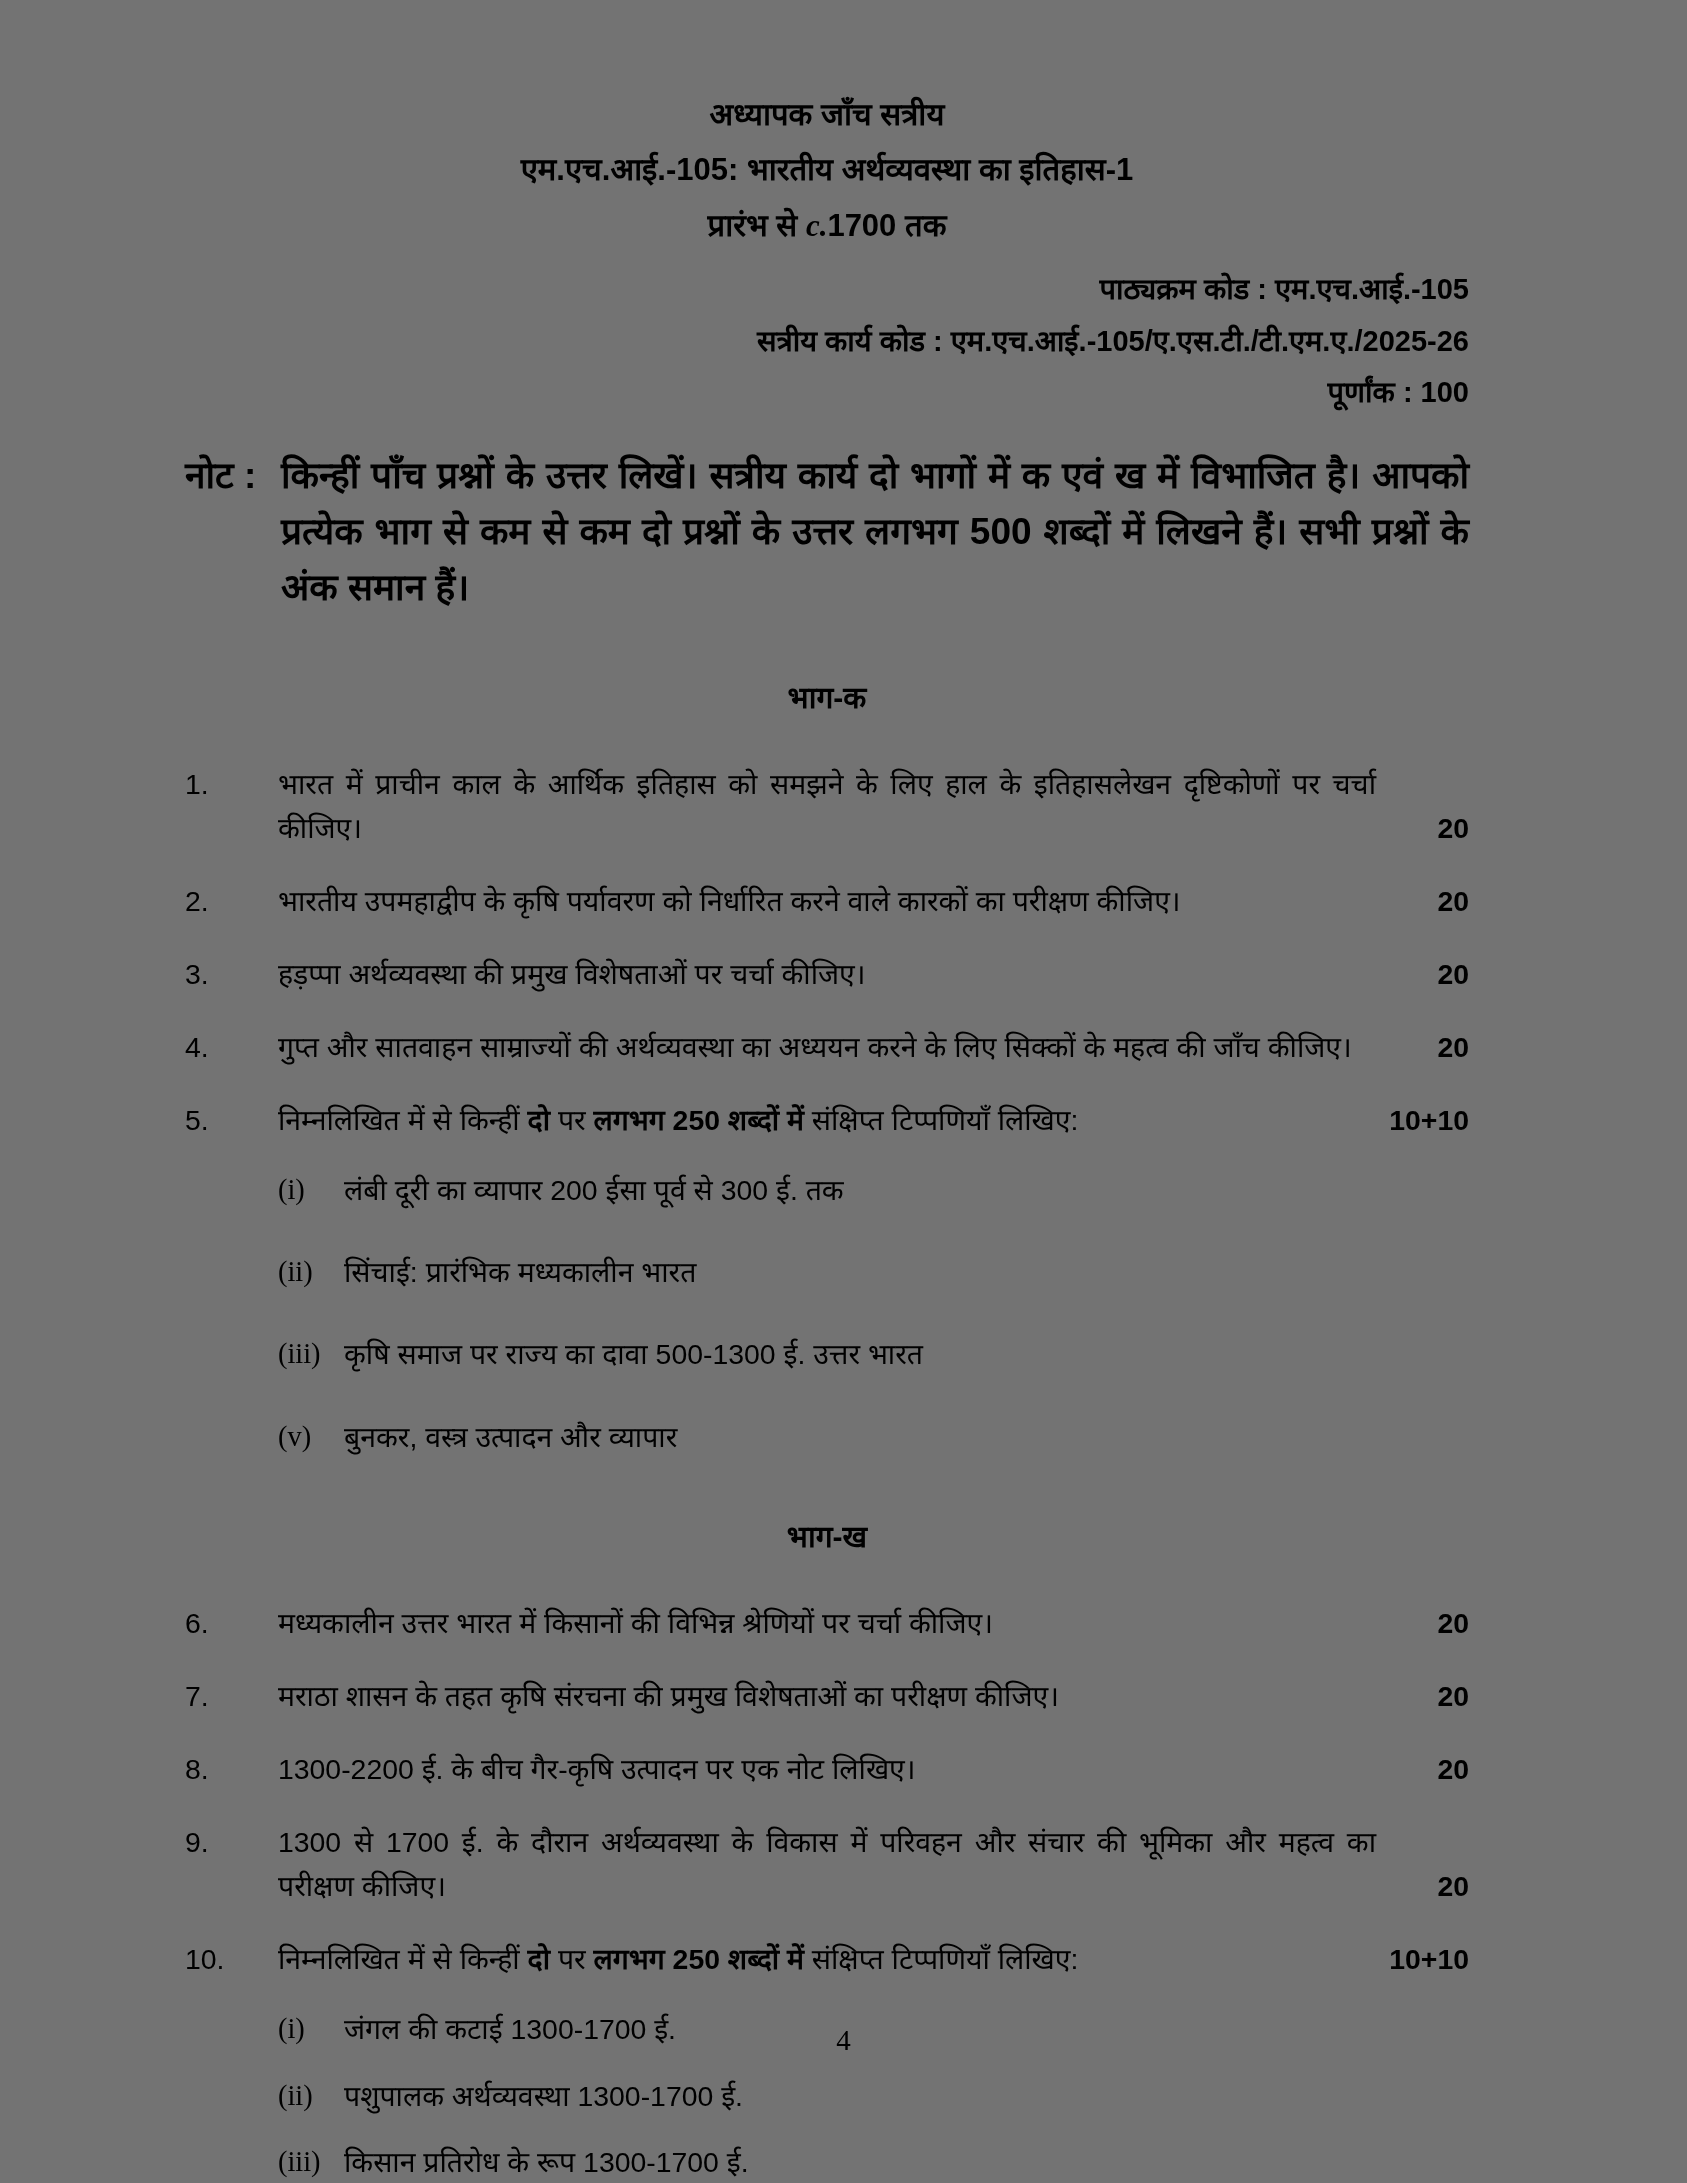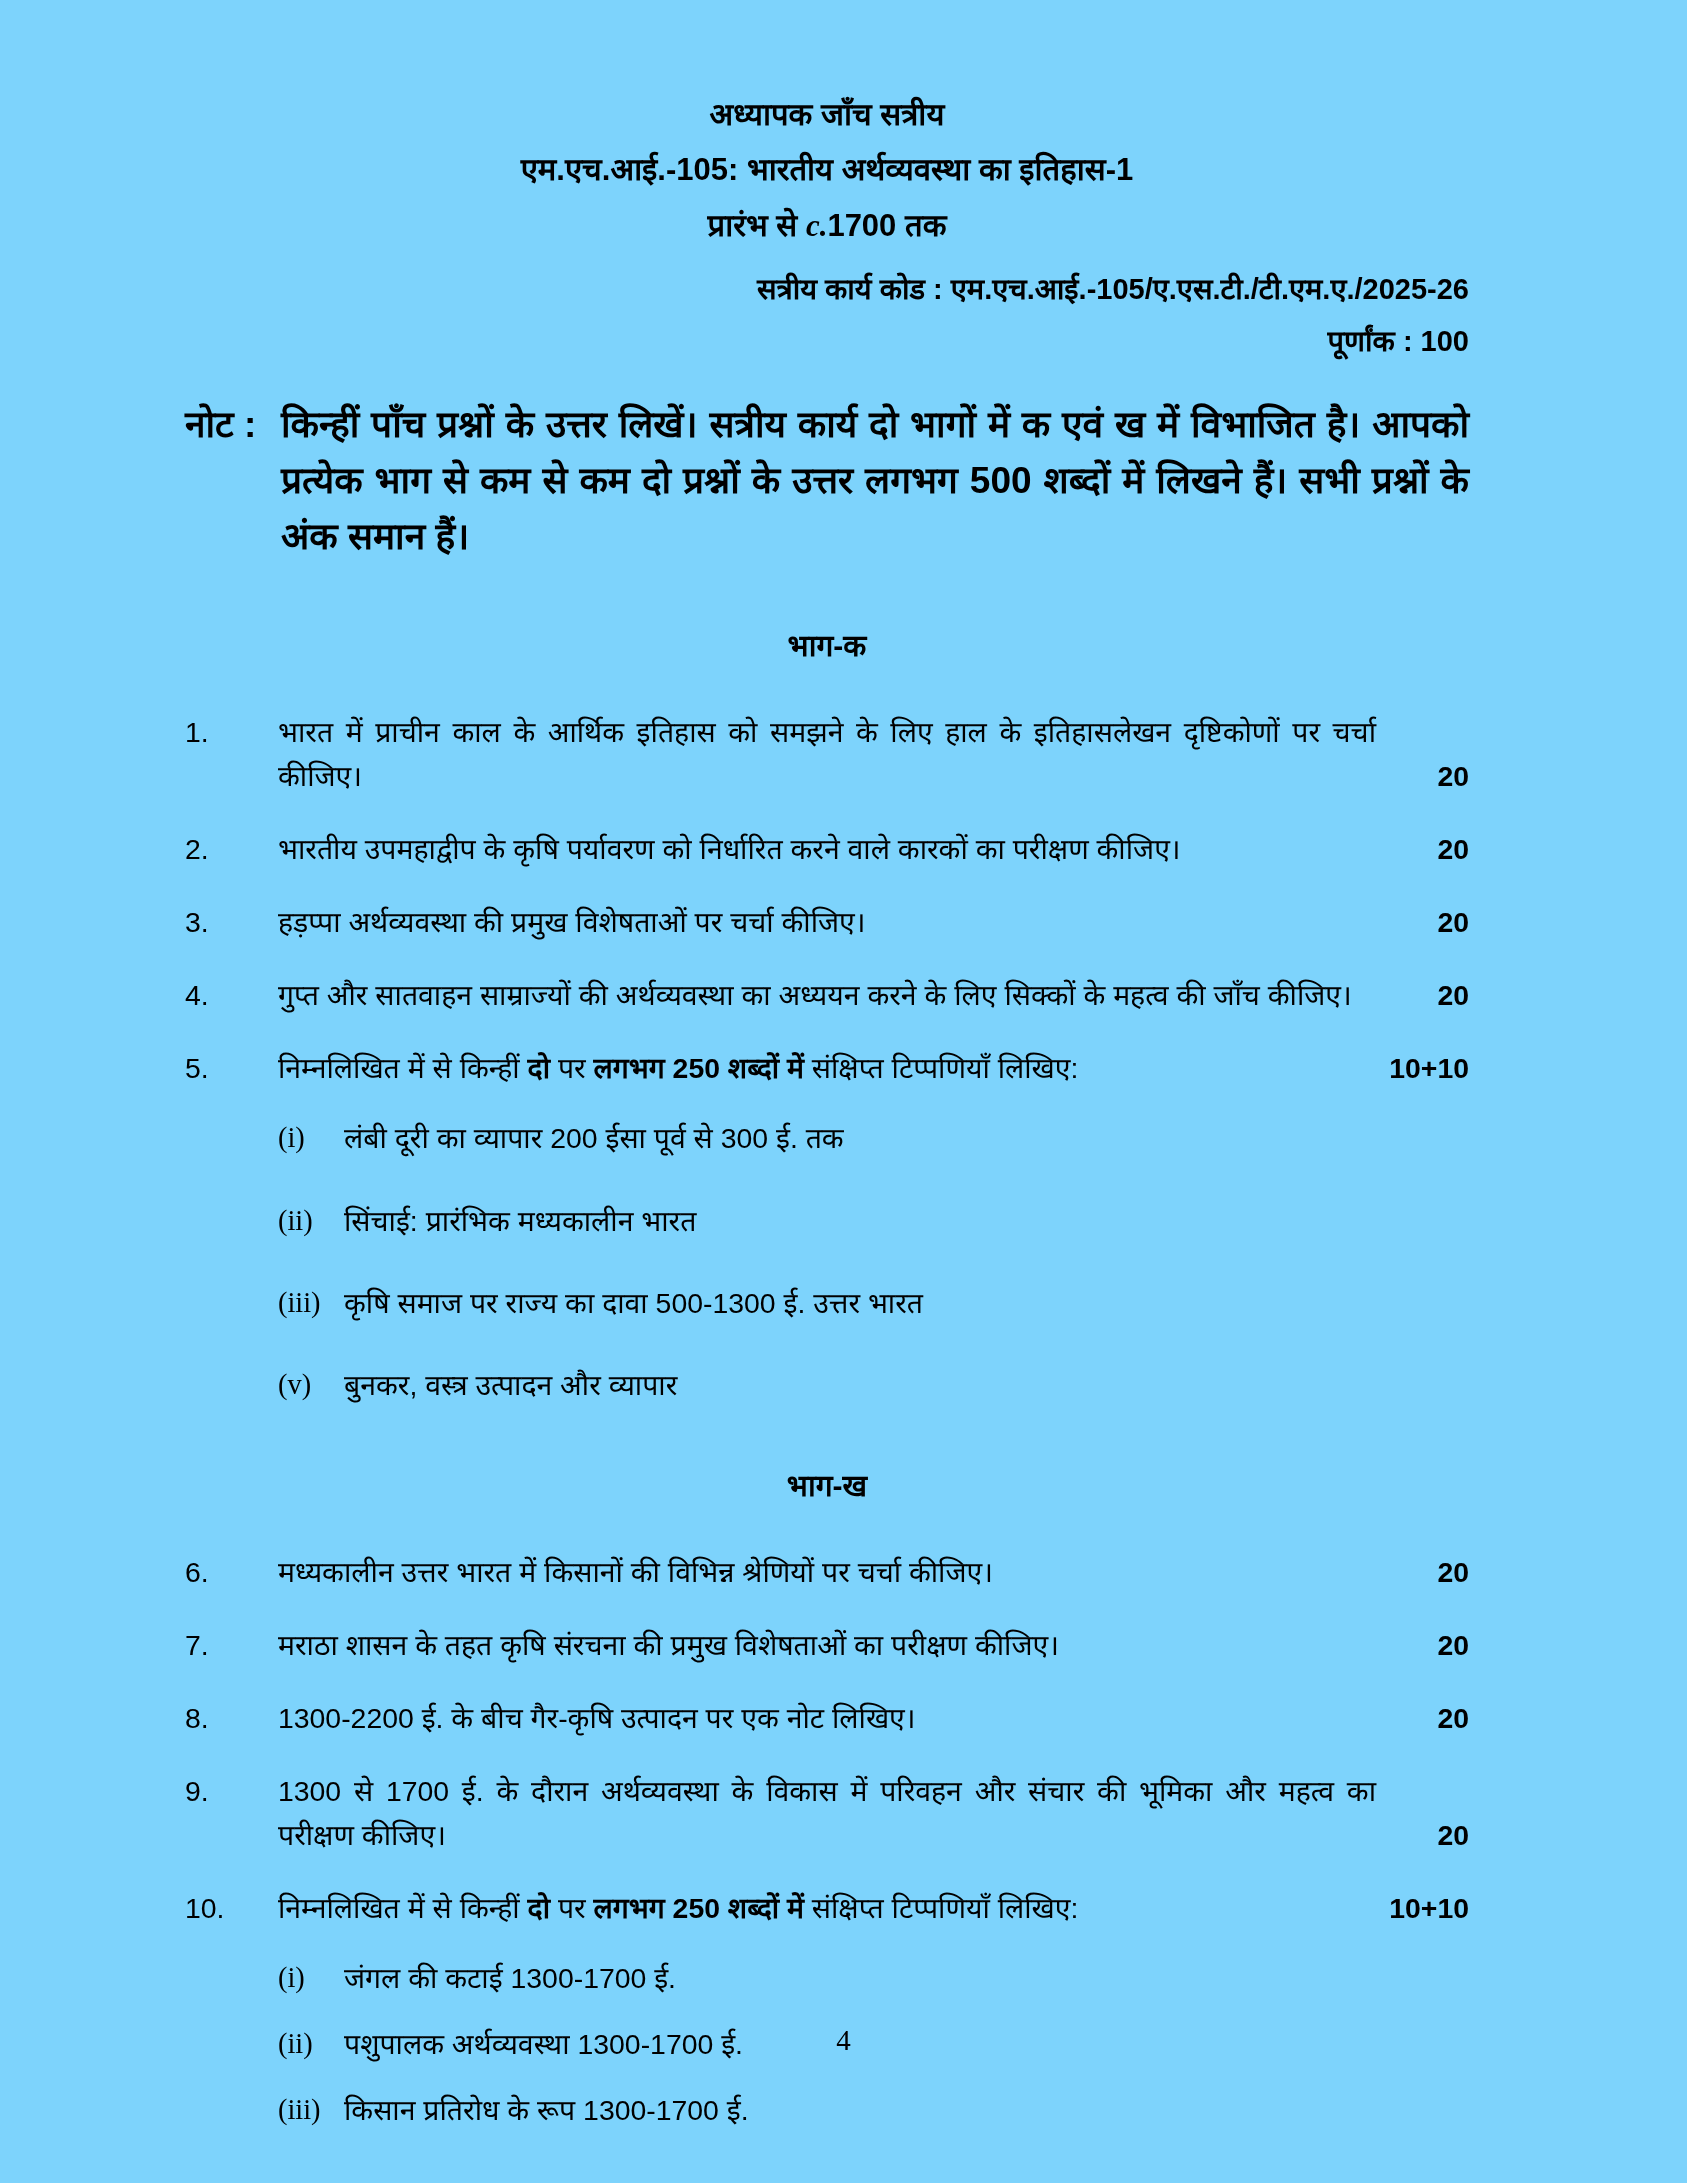--- a/index.html
+++ b/index.html
@@ -1,21 +1,21 @@
 <!DOCTYPE html>
 <html lang="hi" style="font-size:10.6px"><head>
 <meta charset="utf-8">
 <style>
   html,body{margin:0;padding:0;background:#ffffff;}
   .page{
     position:relative;
     width:1687px;
     height:2183px;
     box-sizing:border-box;
-    background:#7dd3fc;
+    background:#737373;
     color:#000000;
     font-family:"Liberation Sans","DejaVu Sans",sans-serif;
     padding:99px 218px 0 185px;
     overflow:hidden;
   }
   
   .title{
     text-align:center;
     font-weight:bold;
     font-size:31px;
@@ -114,20 +114,21 @@
 </head>
 <body>
 
 <div class="page">
 
   <div class="title">अध्यापक जाँच सत्रीय</div>
   <div class="title second">एम.एच.आई.-105: भारतीय अर्थव्यवस्था का इतिहास-1</div>
   <div class="title"><span>प्रारंभ से </span><span class="serif-it">c.</span><span>1700 तक</span></div>
 
   <div class="meta-block">
+    <div class="meta-line">पाठ्यक्रम कोड : एम.एच.आई.-105</div>
     <div class="meta-line">सत्रीय कार्य कोड : एम.एच.आई.-105/ए.एस.टी./टी.एम.ए./2025-26</div>
     <div class="meta-line last">पूर्णांक : 100</div>
   </div>
 
   <div class="note-row">
     <div class="note-label">नोट :</div>
     <div class="note-text">किन्हीं पाँच प्रश्नों के उत्तर लिखें। सत्रीय कार्य दो भागों में क एवं ख में विभाजित है। आपको प्रत्येक भाग से कम से कम दो प्रश्नों के उत्तर लगभग 500 शब्दों में लिखने हैं। सभी प्रश्नों के अंक समान हैं।</div>
   </div>
 
   <div class="section-heading">भाग-क</div>

